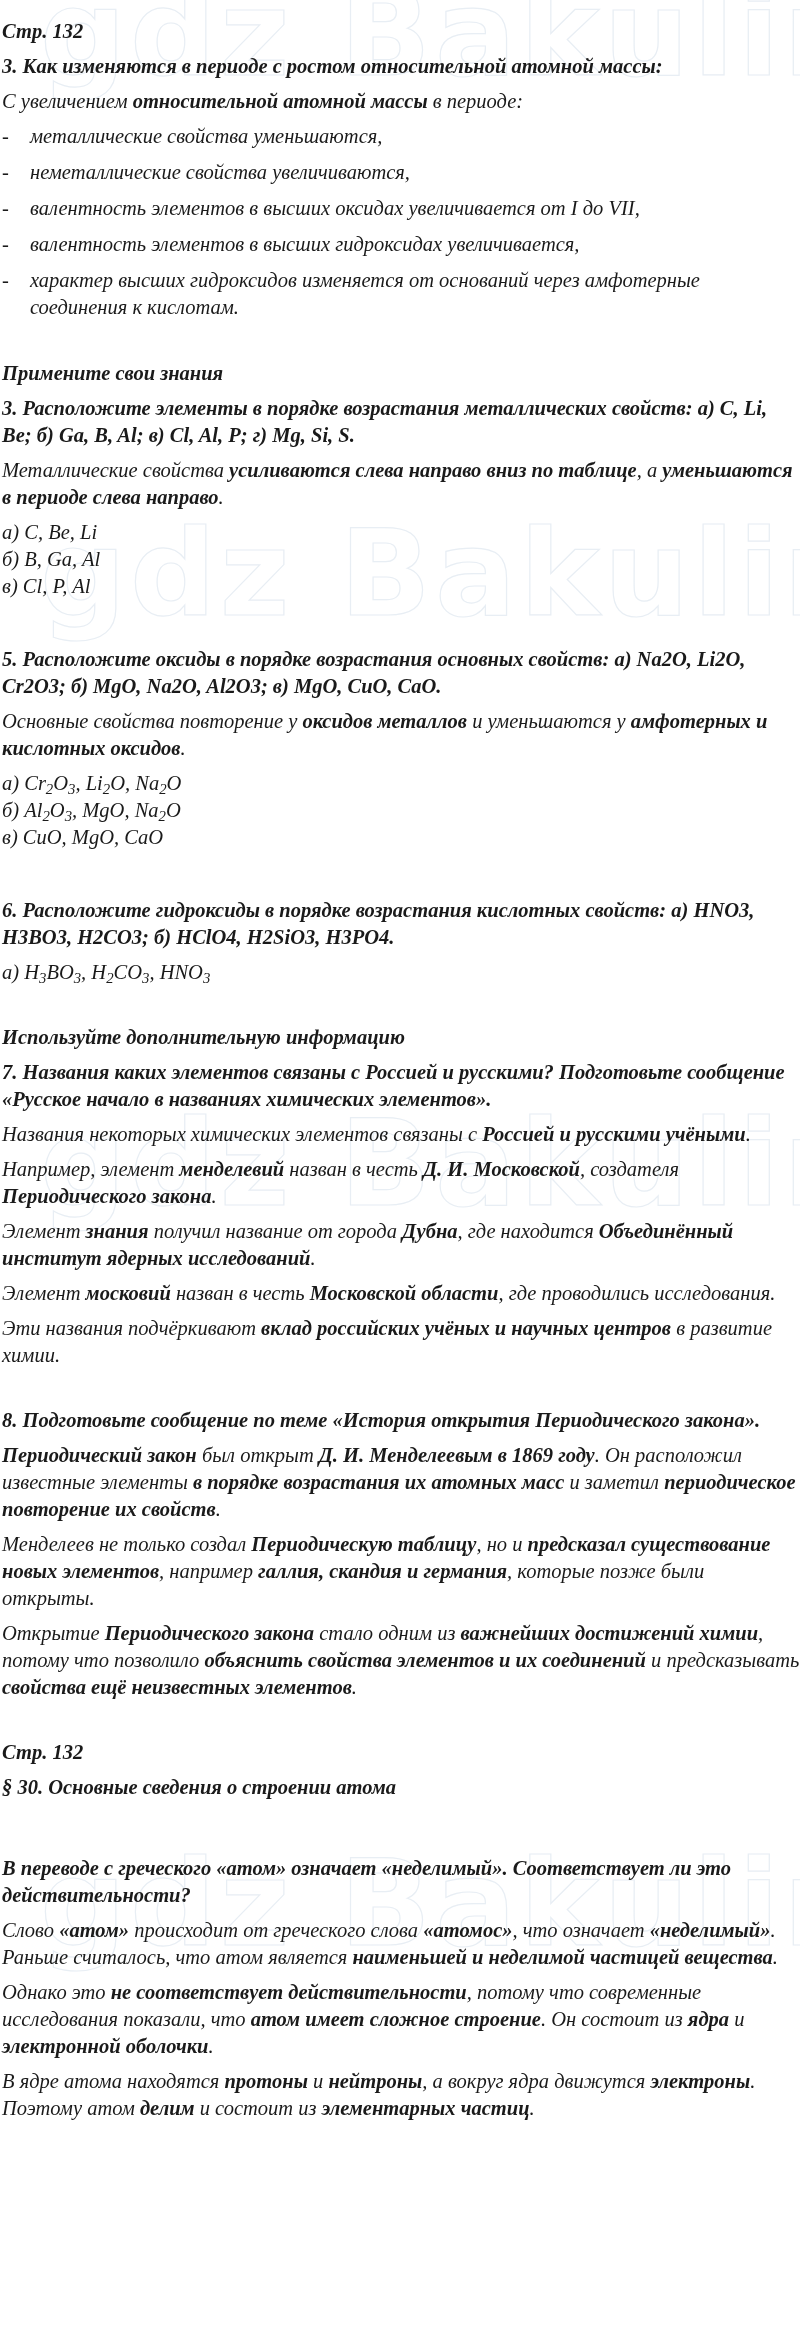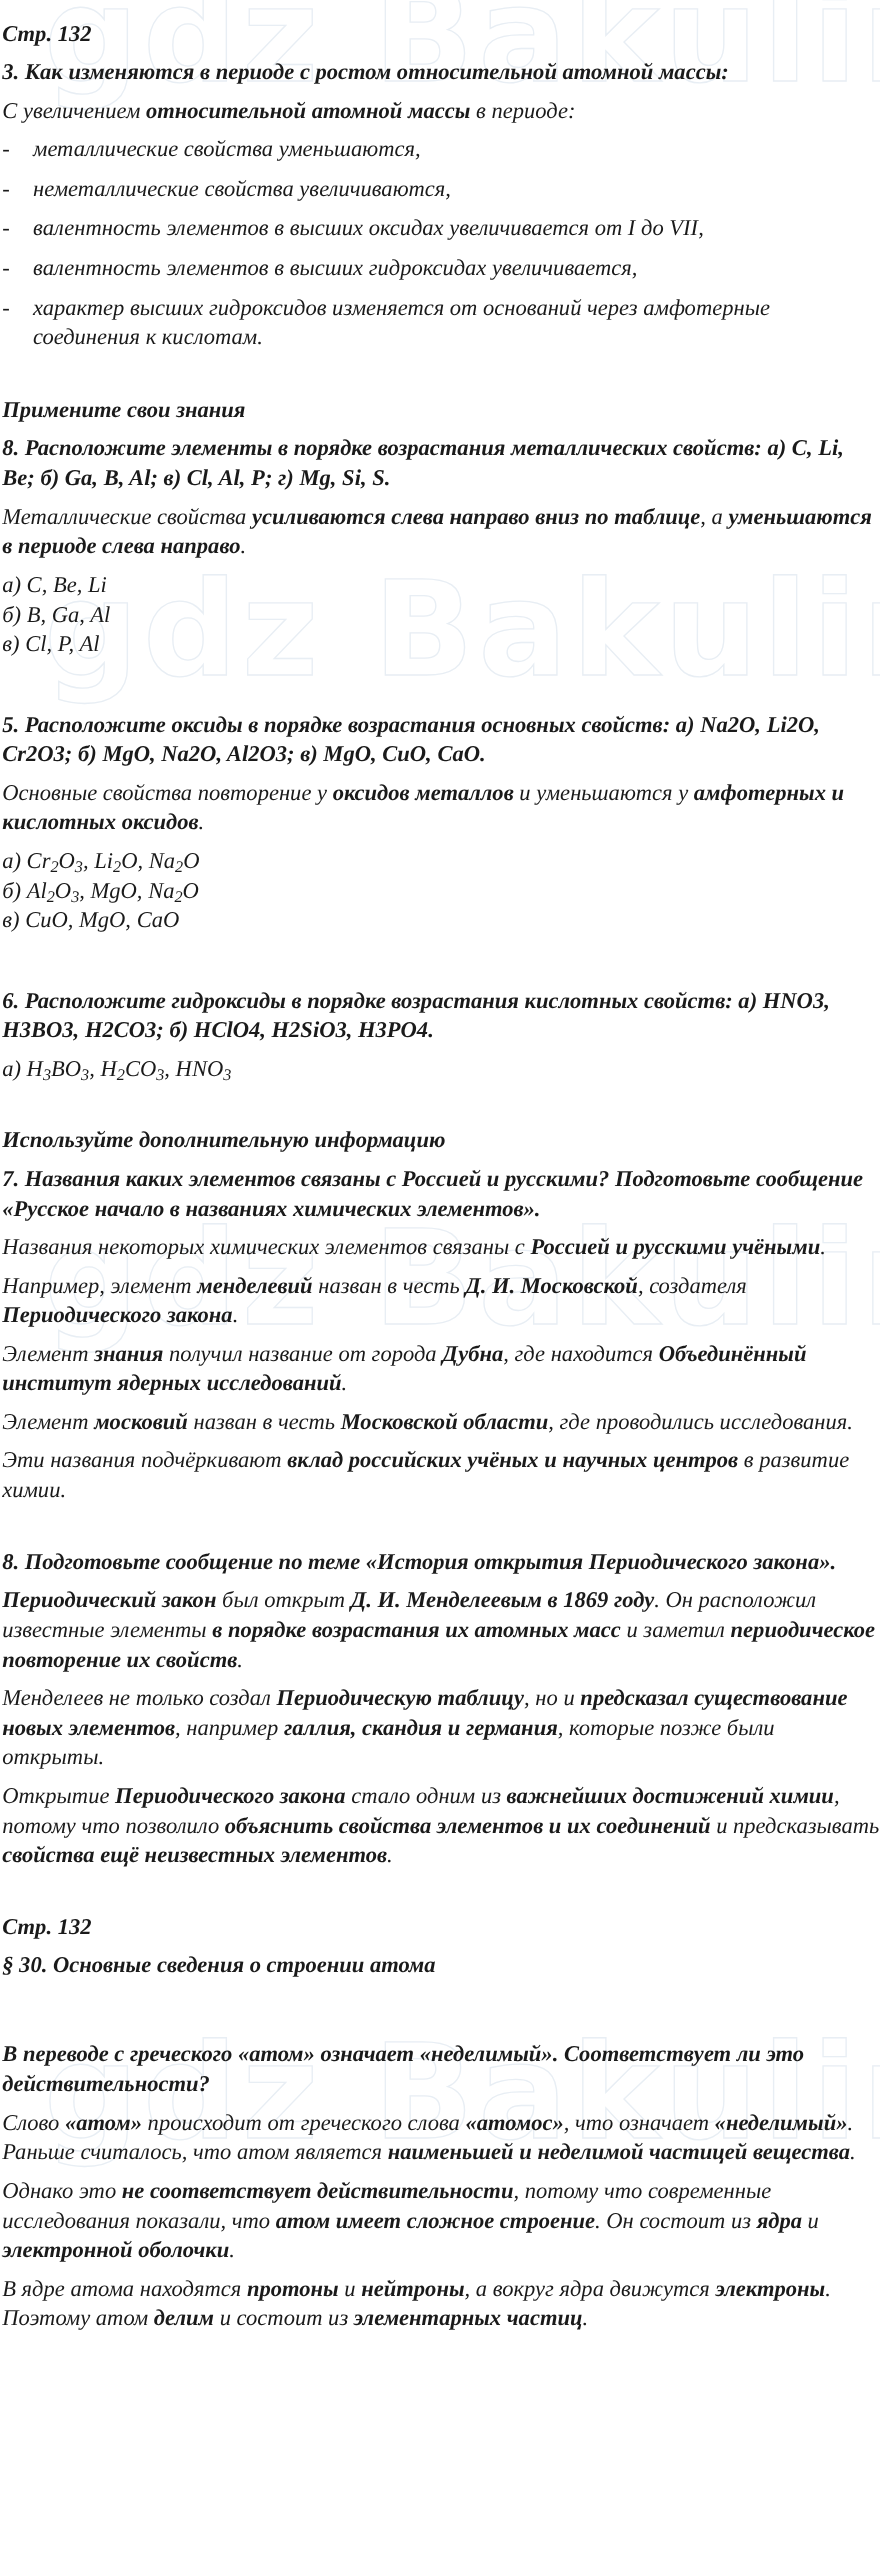--- a/index.html
+++ b/index.html
@@ -66,21 +66,21 @@
     <p class="para"><span>С увеличением </span><span class="b">относительной атомной массы</span><span> в периоде:</span></p>
     <ul class="dash">
       <li><span class="dash-mark">-</span><span>металлические свойства уменьшаются,</span></li>
       <li><span class="dash-mark">-</span><span>неметаллические свойства увеличиваются,</span></li>
       <li><span class="dash-mark">-</span><span>валентность элементов в высших оксидах увеличивается от I до VII,</span></li>
       <li><span class="dash-mark">-</span><span>валентность элементов в высших гидроксидах увеличивается,</span></li>
       <li><span class="dash-mark">-</span><span>характер высших гидроксидов изменяется от оснований через амфотерные соединения к кислотам.</span></li>
     </ul>
     <div class="gap-m"></div>
     <div class="p-heading"><span class="b">Примените свои знания</span></div>
-    <div class="q"><span class="b">8. Расположите элементы в порядке возрастания металлических свойств: а) C, Li, Be; б) Ga, B, Al; в) Cl, Al, P; г) Mg, Si, S.</span></div>
+    <div class="q"><span class="b">3. Расположите элементы в порядке возрастания металлических свойств: а) C, Li, Be; б) Ga, B, Al; в) Cl, Al, P; г) Mg, Si, S.</span></div>
     <p class="para"><span>Металлические свойства </span><span class="b">усиливаются слева направо вниз по таблице</span><span>, а </span><span class="b">уменьшаются в периоде слева направо</span><span>.</span></p>
     <div class="answers">
       <div class="answer-line"><span>а) C, Be, Li</span></div>
       <div class="answer-line"><span>б) B, Ga, Al</span></div>
       <div class="answer-line"><span>в) Cl, P, Al</span></div>
     </div>
     <div class="gap-l"></div>
     <div class="q"><span class="b">5. Расположите оксиды в порядке возрастания основных свойств: а) Na2O, Li2O, Cr2O3; б) MgO, Na2O, Al2O3; в) MgO, CuO, CaO.</span></div>
     <p class="para"><span>Основные свойства повторение у </span><span class="b">оксидов металлов</span><span> и уменьшаются у </span><span class="b">амфотерных и кислотных оксидов</span><span>.</span></p>
     <div class="answers">

